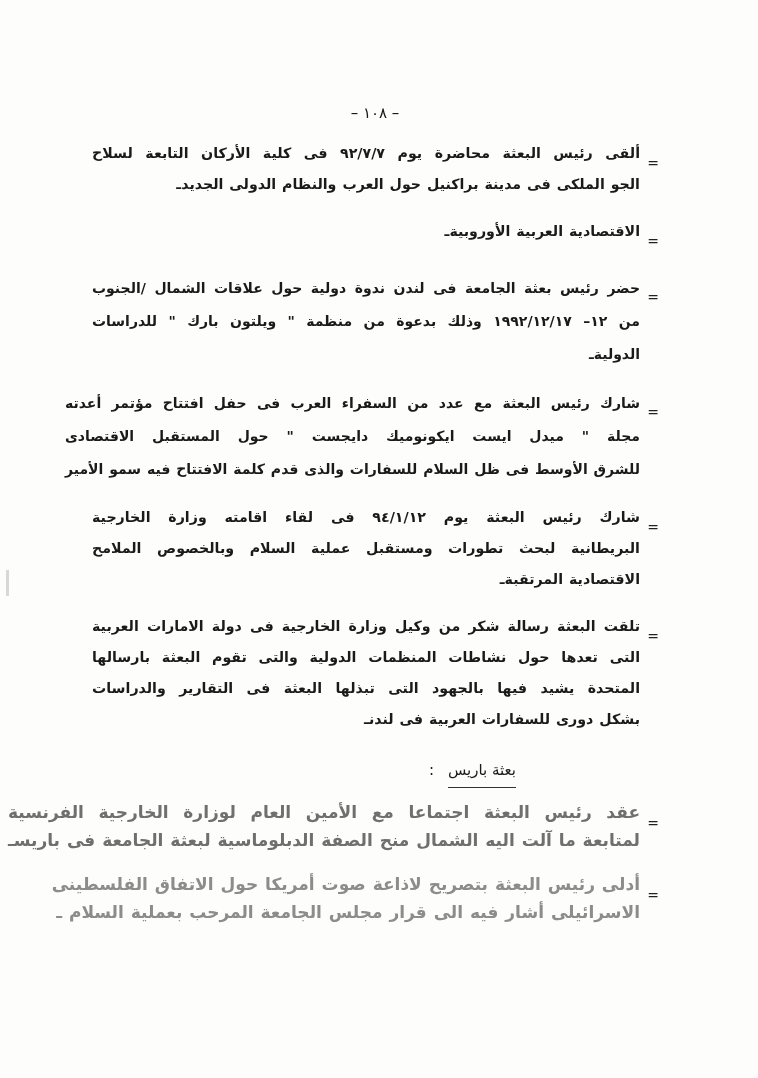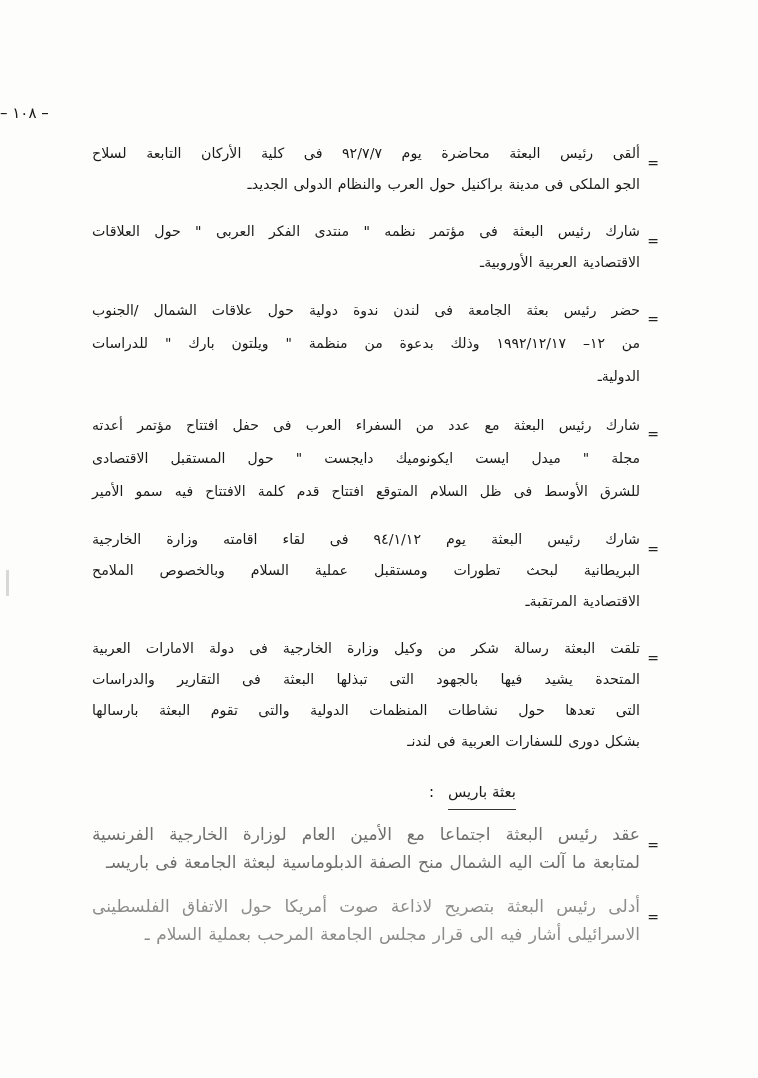--- a/index.html
+++ b/index.html
@@ -18,21 +18,21 @@
   .page {
     position: absolute;
     inset: 0;
     background: #fdfdfc;
   }
   .page-number {
     position: absolute;
     top: 104px;
     left: 0;
     right: 8px;
-    text-align: left;
+    text-align: center;
     font-size: 15px;
     letter-spacing: 1px;
     direction: rtl;
   }
   .body-area {
     position: absolute;
     top: 138px;
     right: 92px;
     left: 92px;
   }
@@ -52,20 +52,21 @@
     padding-top: 10px;
   }
   .entry-text {
     flex: 1 1 auto;
     font-size: 14.2px;
     line-height: 31px;
     text-align: justify;
     text-align-last: justify;
     direction: rtl;
     word-spacing: 1px;
+    font-weight: bold;
   }
   .entry-text .line {
     display: block;
     text-align: justify;
     text-align-last: justify;
     white-space: nowrap;
   }
   .entry-text .line.last {
     text-align-last: right;
   }
@@ -125,58 +126,57 @@
       <div class="bullet">=</div>
       <div class="entry-text">
         <span class="line">ألقى رئيس البعثة محاضرة يوم ٩٢/٧/٧ فى كلية الأركان التابعة لسلاح</span>
         <span class="line last">الجو الملكى فى مدينة براكنيل حول العرب والنظام الدولى الجديدـ</span>
       </div>
     </div>
 
     <div class="entry">
       <div class="bullet">=</div>
       <div class="entry-text">
-        <span class="line">شارك رئيس البعثة فى مؤتمر نظمه  " منتدى الفكر العربى " حول العلاقات</span>
         <span class="line last">الاقتصادية العربية الأوروبيةـ</span>
       </div>
     </div>
 
     <div class="entry big">
       <div class="bullet">=</div>
       <div class="entry-text">
         <span class="line">حضر رئيس بعثة الجامعة فى لندن  ندوة دولية حول علاقات  الشمال /الجنوب</span>
         <span class="line">من ١٢–  ١٩٩٢/١٢/١٧  وذلك بدعوة من منظمة " ويلتون بارك " للدراسات</span>
         <span class="line last">الدوليةـ</span>
       </div>
     </div>
 
     <div class="entry big">
       <div class="bullet">=</div>
       <div class="entry-text">
         <span class="line">شارك رئيس البعثة مع عدد من السفراء العرب فى حفل افتتاح مؤتمر أعدته</span>
         <span class="line">مجلة " ميدل ايست ايكونوميك دايجست "  حول المستقبل الاقتصادى</span>
-        <span class="line">للشرق الأوسط  فى ظل السلام المتوقع  افتتاح قدم كلمة الافتتاح فيه سمو الأمير</span>
+        <span class="line">للشرق الأوسط  فى ظل السلام للسفارات  والذى قدم كلمة الافتتاح فيه سمو الأمير</span>
       </div>
     </div>
 
     <div class="entry">
       <div class="bullet">=</div>
       <div class="entry-text">
         <span class="line">شارك رئيس البعثة يوم  ٩٤/١/١٢  فى لقاء اقامته وزارة الخارجية</span>
         <span class="line">البريطانية لبحث تطورات ومستقبل عملية السلام وبالخصوص الملامح</span>
         <span class="line last">الاقتصادية المرتقبةـ</span>
       </div>
     </div>
 
     <div class="entry">
       <div class="bullet">=</div>
       <div class="entry-text">
         <span class="line">تلقت البعثة رسالة شكر من وكيل وزارة الخارجية فى دولة الامارات العربية</span>
+        <span class="line">التى تعدها حول نشاطات المنظمات الدولية والتى تقوم البعثة بارسالها</span>
         <span class="line">المتحدة يشيد  فيها بالجهود التى تبذلها البعثة فى التقارير والدراسات</span>
-        <span class="line">التى تعدها حول نشاطات المنظمات الدولية والتى تقوم البعثة بارسالها</span>
         <span class="line last">بشكل دورى للسفارات العربية فى لندنـ</span>
       </div>
     </div>
 
     <div class="section-heading">
       <span class="label">بعثة باريس</span>
       <span class="colon">:</span>
     </div>
 
     <div class="entry small faded">

